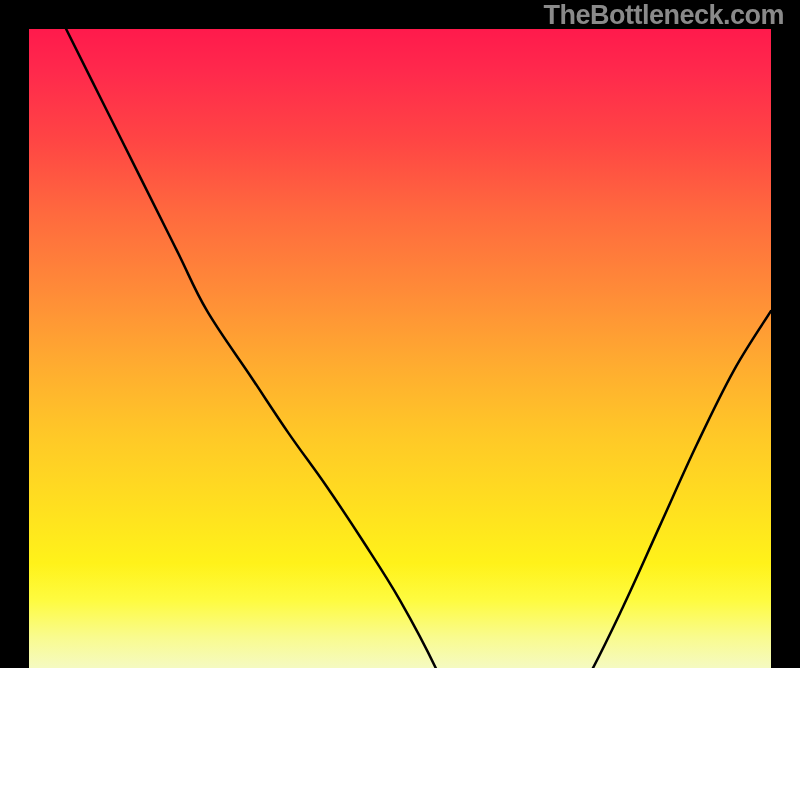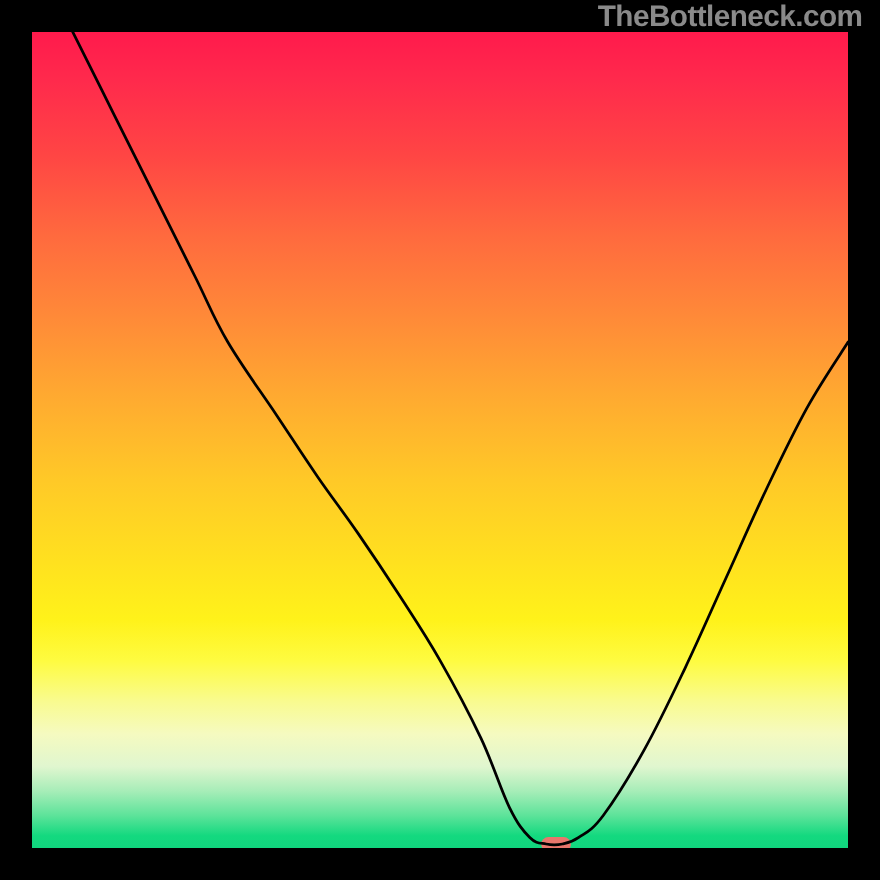--- a/index.html
+++ b/index.html
@@ -2,21 +2,21 @@
 <html><head>
 <meta charset="utf-8">
 <style>
   body {
     margin: 0;
     padding: 0;
     background: #fff;
   }
   .outer {
     width: 800px;
-    height: 800px;
+    height: 668px;
     position: relative;
     background: #000;
   }
   .watermark {
     position: absolute;
     top: 0;
     right: 16px;
     font-family: Arial, Helvetica, sans-serif;
     font-size: 27px;
     font-weight: bold;

